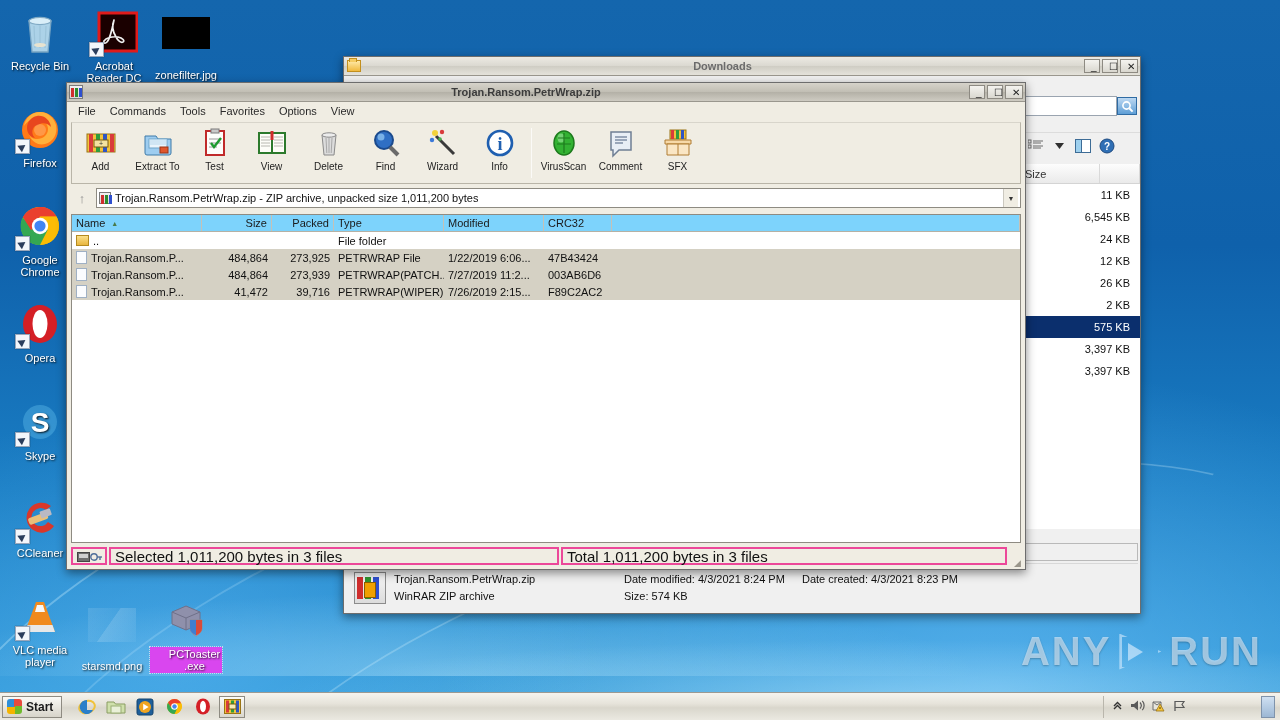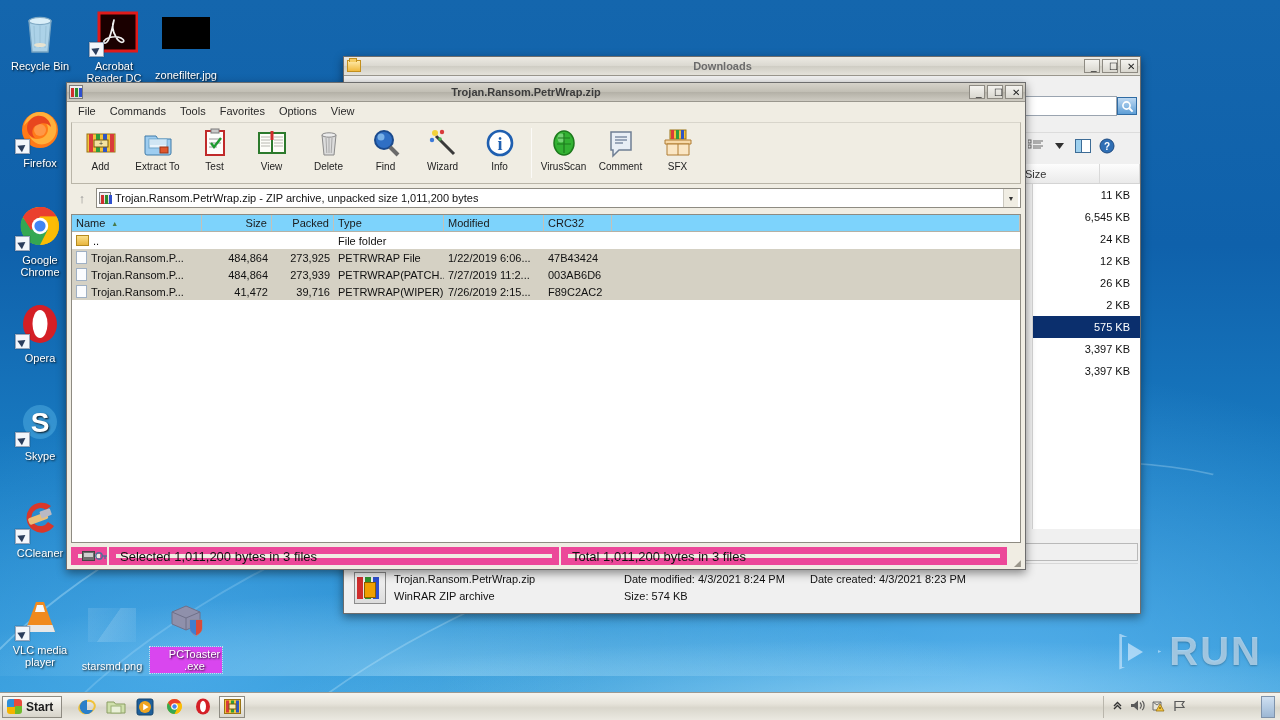--- a/index.html
+++ b/index.html
@@ -145,22 +145,22 @@
   }
   .foldericon {
     width:13px; height:11px; margin-right:4px; flex:0 0 auto; position:relative;
     background:linear-gradient(180deg,#fbe08a,#e8b63f); border:1px solid #b48a20;
   }
 
   .rar-status {
     position:absolute; left:4px; right:4px; bottom:4px; height:18px; display:flex; gap:2px;
   }
   .rar-status .cell {
-    border:7px solid #ec4899; background:#f0ede3; display:flex; align-items:center;
-    padding:0 4px; font-size:13px; color:#111;
+    border:2px solid #ec4899; background:#f0ede3; display:flex; align-items:center;
+    padding:0 4px; font-size:15px; color:#111;
   }
   .st-icons { width:36px; justify-content:space-around; }
   .st-sel { flex:0 0 450px; }
   .st-tot { flex:1; }
   .grip { width:12px; align-self:flex-end; height:12px; position:relative; }
   .grip:after{content:"◢"; position:absolute; right:0; bottom:-3px; color:#9a968b; font-size:9px;}
 
   
   #explorer { left:343px; top:56px; width:798px; height:558px; background:#f0f0f0; }
   #explorer .titlebar { background:linear-gradient(180deg,#eceae3 0%, #dbd9d1 48%, #cfcdc4 52%, #e5e3db 100%); }
@@ -199,21 +199,21 @@
   .exp-colhead {
     position:absolute; right:0; top:88px; width:120px; height:20px;
     background:linear-gradient(180deg,#fdfdfd,#eaeaea); border-bottom:1px solid #d4d4d4;
     display:flex; align-items:center;
   }
   .exp-colhead .ch {
     font-size:11px; color:#333; padding:0 5px; height:100%; display:flex; align-items:center;
     border-right:1px solid #d9d9d9;
   }
   .exp-list {
-    position:absolute; right:0; top:108px; width:108px; bottom:84px;
+    position:absolute; right:0; top:108px; width:120px; bottom:84px;
     background:#fff; border-left:1px solid #d4d4d4; overflow:hidden;
   }
   .exp-row { height:22px; display:flex; align-items:center; justify-content:flex-end; padding-right:10px;
              font-size:11px; color:#111; }
   .exp-row.sel { background:#0b2f6d; color:#fff; }
   .exp-details {
     position:absolute; left:2px; right:2px; bottom:2px; height:48px;
     background:#f0f0f0; border-top:1px solid #d8d8d8; display:flex; align-items:center; gap:8px;
     padding:0 8px;
   }
@@ -422,20 +422,21 @@
       <path d="M24 22 L24 34" stroke="#6f7089" fill="none"></path>
       <path d="M28 24 h12 v8 c0 5 -6 8 -6 8 s-6 -3 -6 -8 z" fill="#e6e6ea" stroke="#8b8b97"></path>
       <path d="M34 24 h6 v8 c0 4 -3 6 -6 7.5 z" fill="#d94b3a"></path>
       <path d="M28 24 h6 v15.5 c-3 -1.5 -6 -3.5 -6 -7.5 z" fill="#3f7fd0"></path>
     </svg>
   </div>
   <span class="lbl">PCToaster.exe</span>
 </div>
 
 <div id="watermark">
+  <span>ANY</span>
   <span class="wm-play"></span>
   <span>RUN</span>
 </div>
 
 <div class="win" id="explorer">
   <div class="titlebar">
     <span class="folder-ico"></span>
     <span class="tb-title dim">Downloads</span>
     <span class="tb-btns">
       <button class="tbtn">_</button>
@@ -517,21 +518,21 @@
           <i></i>
           <b></b>
       </div>
       <div class="det-text">
         <div class="det-line">
           <span class="dl-a nowrap">Trojan.Ransom.PetrWrap.zip</span>
           <span class="dl-b nowrap">
             <span>Date modified:</span>
             <span>4/3/2021 8:24 PM</span>
           </span>
-          <span class="nowrap" style="margin-left:26px;">
+          <span class="nowrap" style="margin-left:18px;">
             <span>Date created:</span>
             <span>4/3/2021 8:23 PM</span>
           </span>
         </div>
         <div class="det-line">
           <span class="dl-a nowrap">WinRAR ZIP archive</span>
           <span class="nowrap">
             <span>Size:</span>
             <span>574 KB</span>
           </span>

